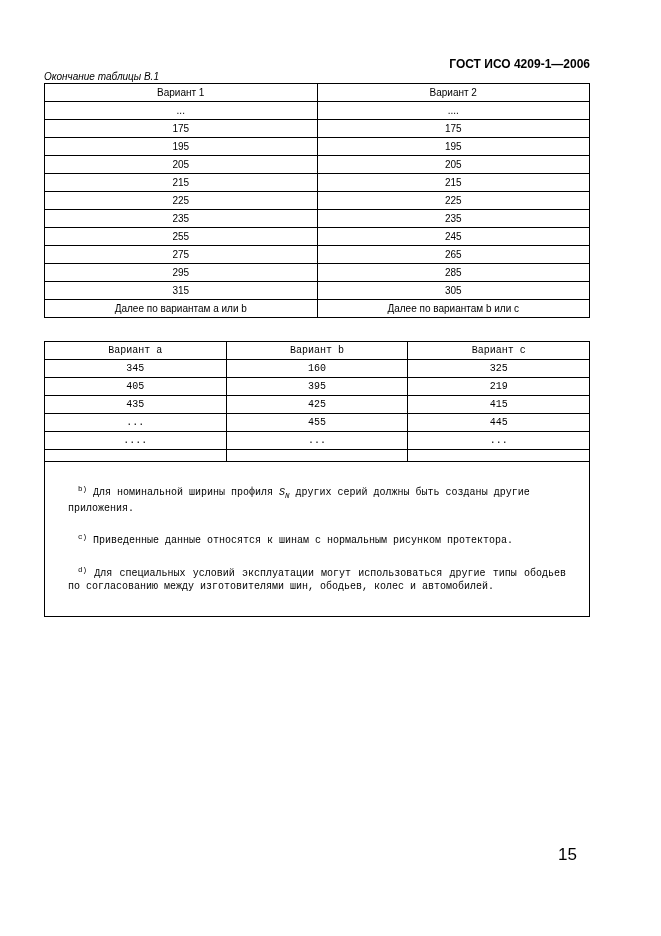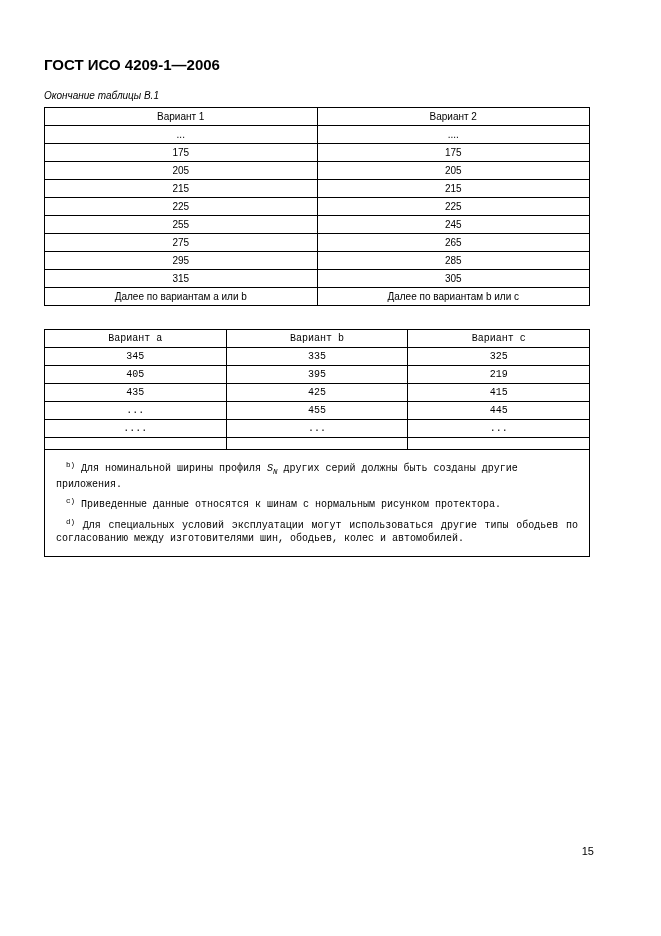--- a/index.html
+++ b/index.html
@@ -7,67 +7,66 @@
     position:relative;
     width:661px; height:936px;
     margin:0 auto;
     background:#ffffff;
     box-sizing:border-box;
     padding:58px 71px 0 44px;
     font-family:"Liberation Sans", sans-serif;
     color:#000;
   }
   .doc-header {
-    font-size:15px;
+    text-align:right;
+    font-size:12px;
     font-weight:bold;
     line-height:13px;
   }
   .caption {
-    margin-top:19px;
     font-size:10px;
     font-style:italic;
     line-height:12px;
   }
   table.tbl {
     border-collapse:collapse;
     width:100%;
     table-layout:fixed;
-    margin-top:5px;
   }
   table.tbl2 { margin-top:23px;font-family:Liberation Mono, monospace; }
   .tbl th, .tbl td {
     border:1px solid #000;
     font-size:10px;
     font-weight:normal;
     text-align:center;
     vertical-align:middle;
     height:17px;
     padding:0 4px;
     line-height:12px;
   }
   .tbl tr.empty td { height:11px; }
   .tbl td.footnotes {
     height:auto;
     text-align:left;
     padding:5px 7px 7px 7px;
   }
   .fn {
-    margin:4px;
+    margin:16px;
     font-size:10px;
     line-height:12.5px;
     text-indent:10px;
   }
   .fn.justify { text-align:justify; }
   .fn sup, .fn sub { font-size:7.5px; }
   .sym { font-style:italic; }
   .page-num {
     position:absolute;
     top:845px;
-    right:67px;
-    font-size:11px;
+    right:84px;
+    font-size:17px;
   }
 </style>
 </head>
 <body>
 
 <div class="page">
 
   <div class="doc-header">ГОСТ ИСО 4209-1—2006</div>
 
   <div class="caption">Окончание таблицы В.1</div>
@@ -82,30 +81,38 @@
     <tbody>
       <tr>
           <td>...</td>
           <td>....</td>
         </tr>
       <tr>
           <td>175</td>
           <td>175</td>
         </tr>
       <tr>
+          <td>195</td>
+          <td>195</td>
+        </tr>
+      <tr>
           <td>205</td>
           <td>205</td>
         </tr>
       <tr>
           <td>215</td>
           <td>215</td>
         </tr>
       <tr>
           <td>225</td>
           <td>225</td>
+        </tr>
+      <tr>
+          <td>235</td>
+          <td>235</td>
         </tr>
       <tr>
           <td>255</td>
           <td>245</td>
         </tr>
       <tr>
           <td>275</td>
           <td>265</td>
         </tr>
       <tr>
@@ -127,21 +134,21 @@
     <thead>
       <tr>
         <th>Вариант а</th>
         <th>Вариант b</th>
         <th>Вариант с</th>
       </tr>
     </thead>
     <tbody>
       <tr>
           <td>345</td>
-          <td>335</td>
+          <td>160</td>
           <td>325</td>
         </tr>
       <tr>
           <td>405</td>
           <td>395</td>
           <td>219</td>
         </tr>
       <tr>
           <td>435</td>
           <td>425</td>

